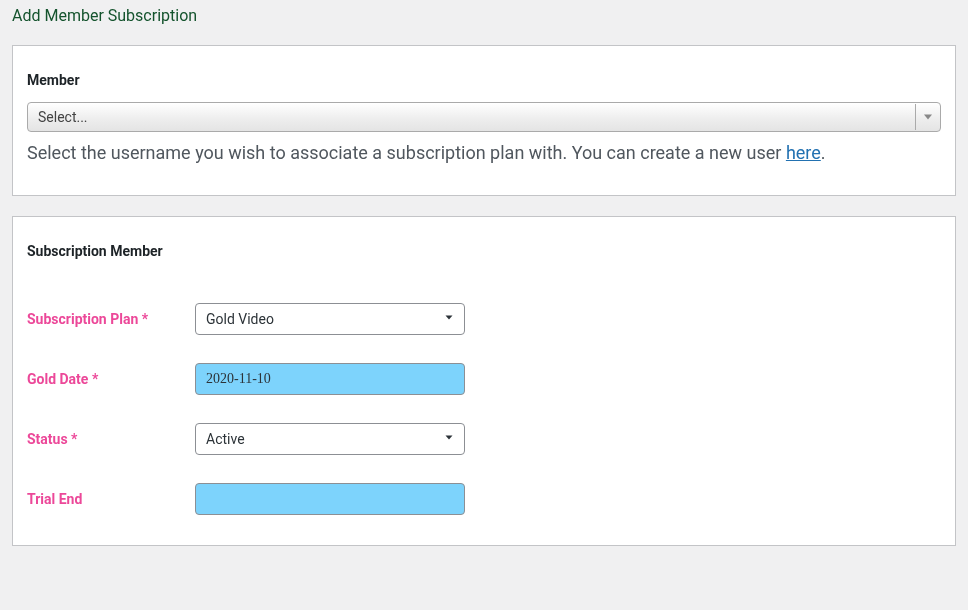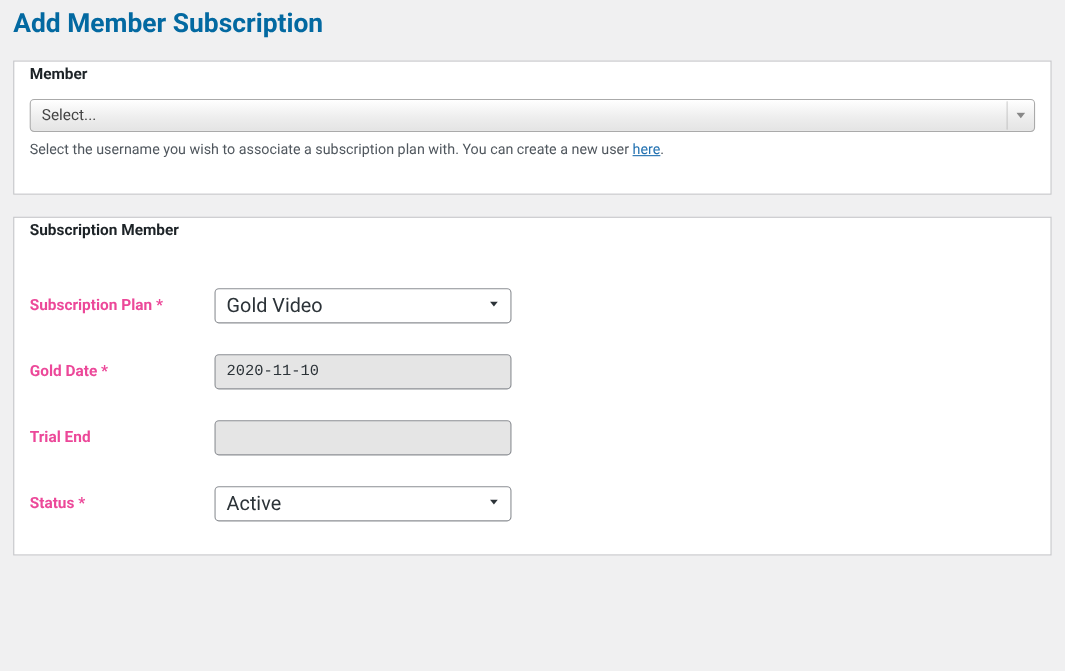--- a/index.html
+++ b/index.html
@@ -9,37 +9,37 @@
       color: #3c434a;
       width: 968px;
       height: 610px;
       overflow: hidden;
       padding: 0;
     }
     .page {
       padding: 0 12px 12px 12px;
     }
     h1.title {
-      font-size: 24px;
-      font-weight: 700;
-      color: #0369a1;
+      font-size: 16px;
+      font-weight: 400;
+      color: #14532d;
       padding: 6px 0 18px 0;
       line-height: 1.3;
     }
     .panel {
       background: #fff;
       border: 1px solid #c3c4c7;
       margin-bottom: 20px;
       padding: 0;
     }
     .panel-heading {
       font-size: 14px;
       font-weight: 700;
       color: #1d2327;
-      padding: 4px 14px 14px 14px;
+      padding: 26px 14px 14px 14px;
     }
     .panel-body {
       padding: 0 14px 30px 14px;
     }
     .member-select {
       width: 100%;
       height: 30px;
       border: 1px solid #aaa;
       border-radius: 4px;
       background: linear-gradient(to bottom, #ffffff 0%, #eeeeee 55%, #e4e4e4 100%);
@@ -63,21 +63,21 @@
       justify-content: center;
       border-radius: 0 3px 3px 0;
     }
     .member-select .caret svg {
       width: 8px;
       height: 6px;
       fill: #888;
     }
     .helper-text {
       margin-top: 8px;
-      font-size: 13px;
+      font-size: 18px;
       color: #50575e;
       line-height: 1.4;
     }
     .helper-text a {
       color: #2271b1;
       text-decoration: underline;
     }
     .form-row {
       display: flex;
       align-items: center;
@@ -92,37 +92,37 @@
     }
     .control {
       position: relative;
     }
     .control select,
     .control input[type="text"] {
       width: 270px;
       height: 32px;
       border: 1px solid #8c8f94;
       border-radius: 4px;
-      background: #e5e5e5;
+      background: #7dd3fc;
       padding: 0 10px;
       font-size: 14px;
       color: #2c3338;
-      font-family: Liberation Mono, monospace;
+      font-family: Liberation Serif, serif;
     }
     .control.select-wrap {
       width: 270px;
     }
     .control.select-wrap .select-box {
       width: 270px;
       height: 32px;
       border: 1px solid #8c8f94;
       border-radius: 4px;
       background: #fff;
       padding: 0 32px 0 10px;
-      font-size: 18px;
+      font-size: 14px;
       color: #2c3338;
       display: flex;
       align-items: center;
       cursor: pointer;
       position: relative;
     }
     .control.select-wrap .select-caret {
       position: absolute;
       right: 8px;
       top: 50%;
@@ -181,35 +181,35 @@
 
       <div class="form-row">
         <div class="form-label">Gold Date *</div>
         <div class="control">
           <input type="text" value="2020-11-10" style="">
         </div>
       </div>
 
 
       <div class="form-row">
-        <div class="form-label">Trial End</div>
-        <div class="control">
-          <input type="text" value="" style="">
-        </div>
-      </div>
-
-      <div class="form-row">
         <div class="form-label">Status *</div>
         <div class="control select-wrap">
           <div class="select-box">
             <span>Active</span>
             <span class="select-caret">
               <svg viewBox="0 0 20 20">
                   <path d="M5 7 L10 13 L15 7 Z"></path>
                 </svg>
             </span>
           </div>
         </div>
       </div>
 
+      <div class="form-row">
+        <div class="form-label">Trial End</div>
+        <div class="control">
+          <input type="text" value="" style="">
+        </div>
+      </div>
+
     </div>
   </div>
 </div>
 
 </body></html>

